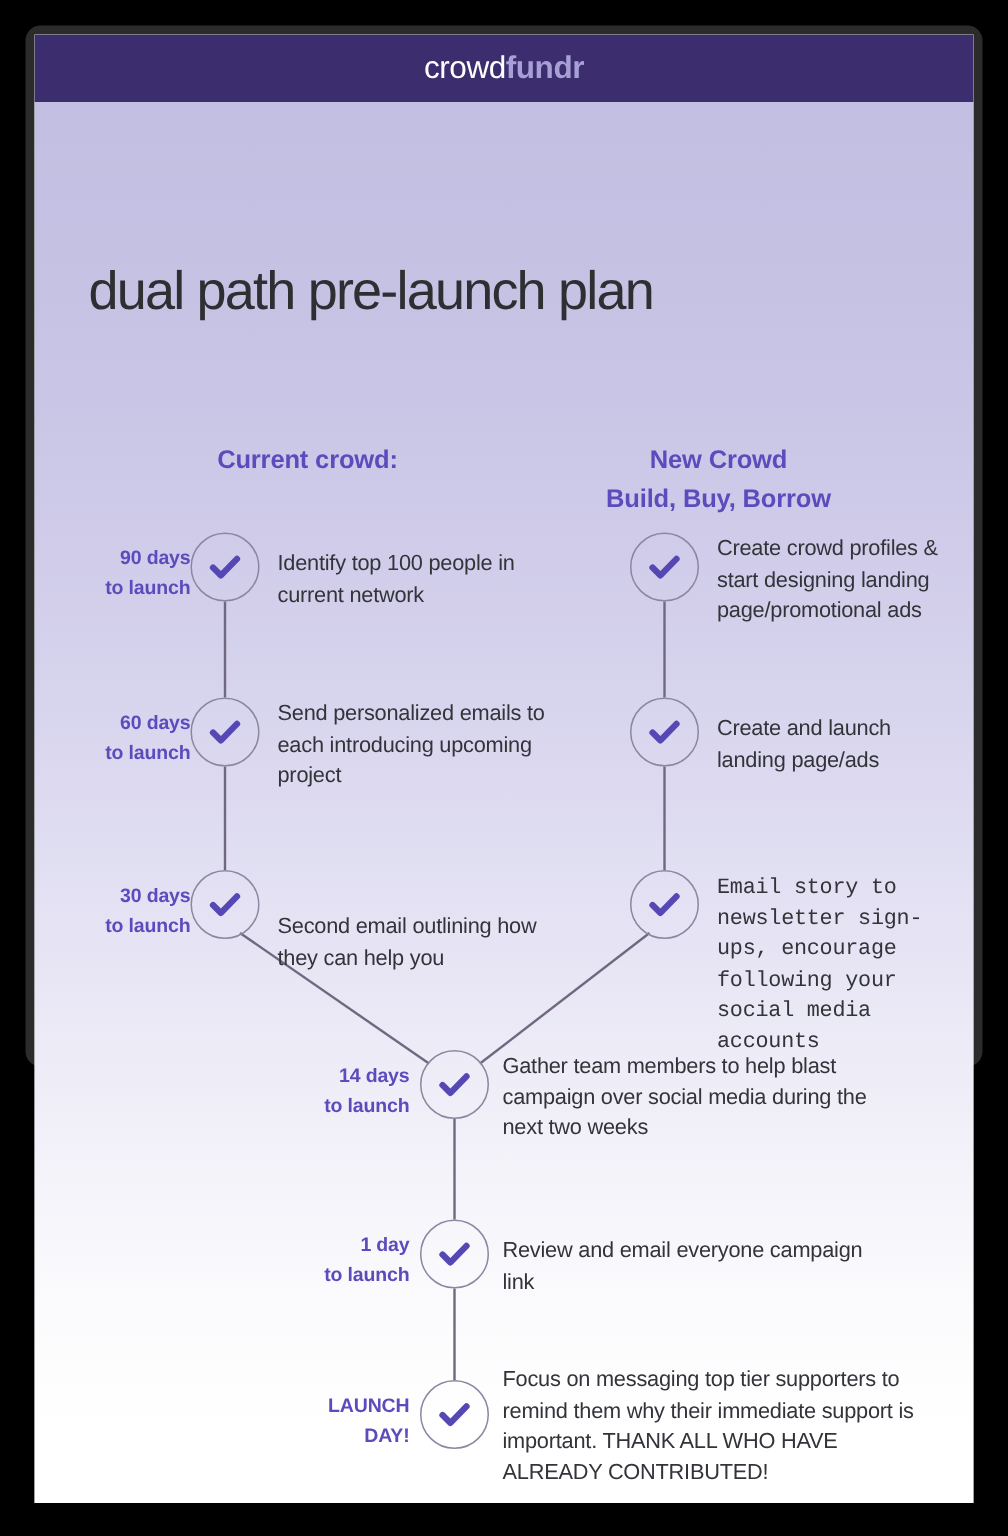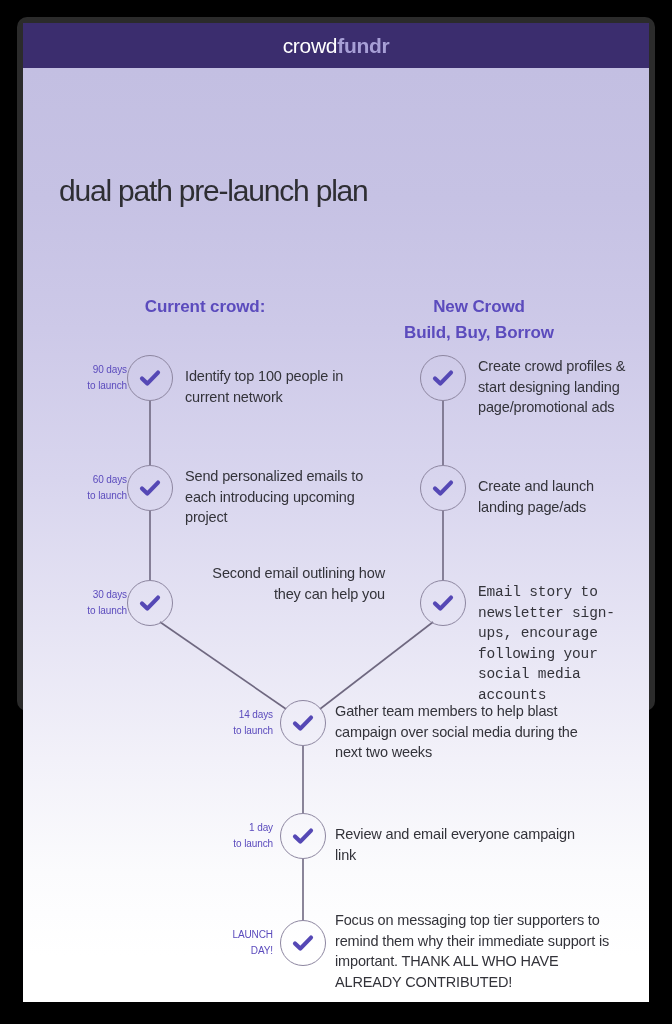--- a/index.html
+++ b/index.html
@@ -61,21 +61,21 @@
         #f2f1f9 74%,
         #fbfbfd 86%,
         #ffffff 95%);
   }
 
   #page-title {
     position: absolute;
     left: 36px;
     top: 108px;
     width: 560px;
-    font-size: 30px;
+    font-size: 36px;
     font-weight: 400;
     color: #2e2e33;
     letter-spacing: -1.2px;
     line-height: 1;
   }
 
   
   .col-head {
     position: absolute;
     text-align: center;
@@ -108,22 +108,22 @@
     display: flex;
     align-items: center;
     justify-content: center;
   }
   .node svg { display: block; }
 
   
   .day-label {
     position: absolute;
     text-align: right;
-    font-size: 10px;
-    font-weight: 400;
+    font-size: 13px;
+    font-weight: 700;
     color: #5b4bbd;
     line-height: 1.55;
     letter-spacing: -0.1px;
   }
 
   
   .step-text {
     position: absolute;
     font-size: 14.5px;
     font-weight: 400;
@@ -209,21 +209,21 @@
 
       <div class="day-label" style="left:8px; top:519px; width:96px;">
         <div>30 days</div>
         <div>to launch</div>
       </div>
       <div class="node" style="left:104px; top:512px;">
         <svg width="24" height="24" viewBox="0 0 24 24">
           <path d="M4 12.4 L9.3 17.6 L20 6.6" fill="none" stroke="#5548b5" stroke-width="4.2" stroke-linecap="round" stroke-linejoin="round"></path>
         </svg>
       </div>
-      <div class="step-text" style="left:162px; top:495px; width:200px;text-align:right;">Second email outlining how they can help you</div>
+      <div class="step-text" style="left:162px; top:540px; width:200px;">Second email outlining how they can help you</div>
 
       <div class="node" style="left:397px; top:512px;">
         <svg width="24" height="24" viewBox="0 0 24 24">
           <path d="M4 12.4 L9.3 17.6 L20 6.6" fill="none" stroke="#5548b5" stroke-width="4.2" stroke-linecap="round" stroke-linejoin="round"></path>
         </svg>
       </div>
       <div class="step-text" style="left:455px; top:514px; width:160px;font-family:Liberation Mono, monospace;">Email story to newsletter sign-ups, encourage following your social media accounts</div>
 
       <div class="day-label" style="left:150px; top:639px; width:100px;">
         <div>14 days</div>

